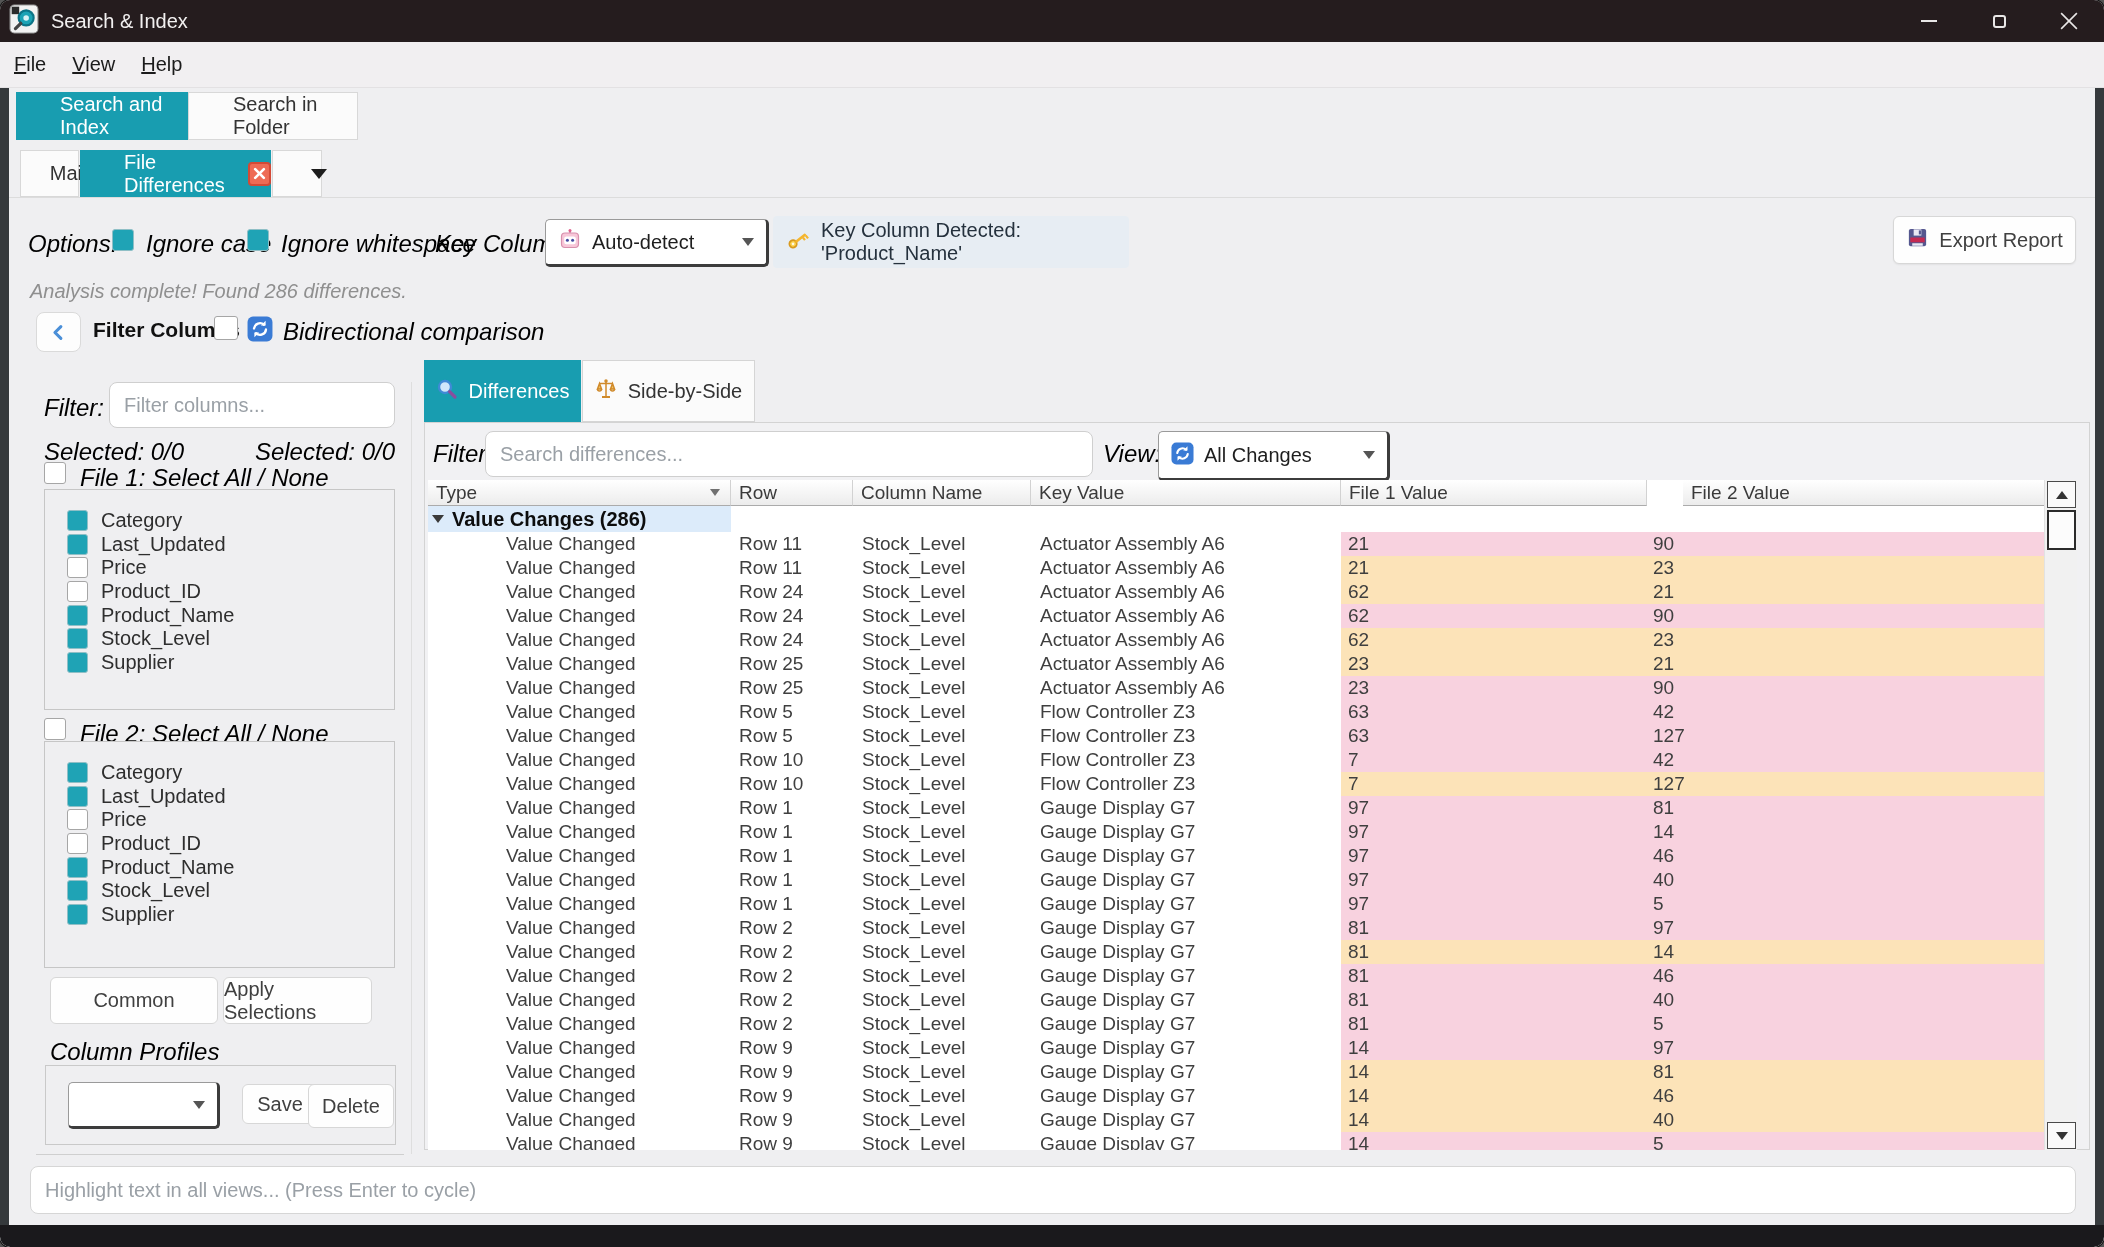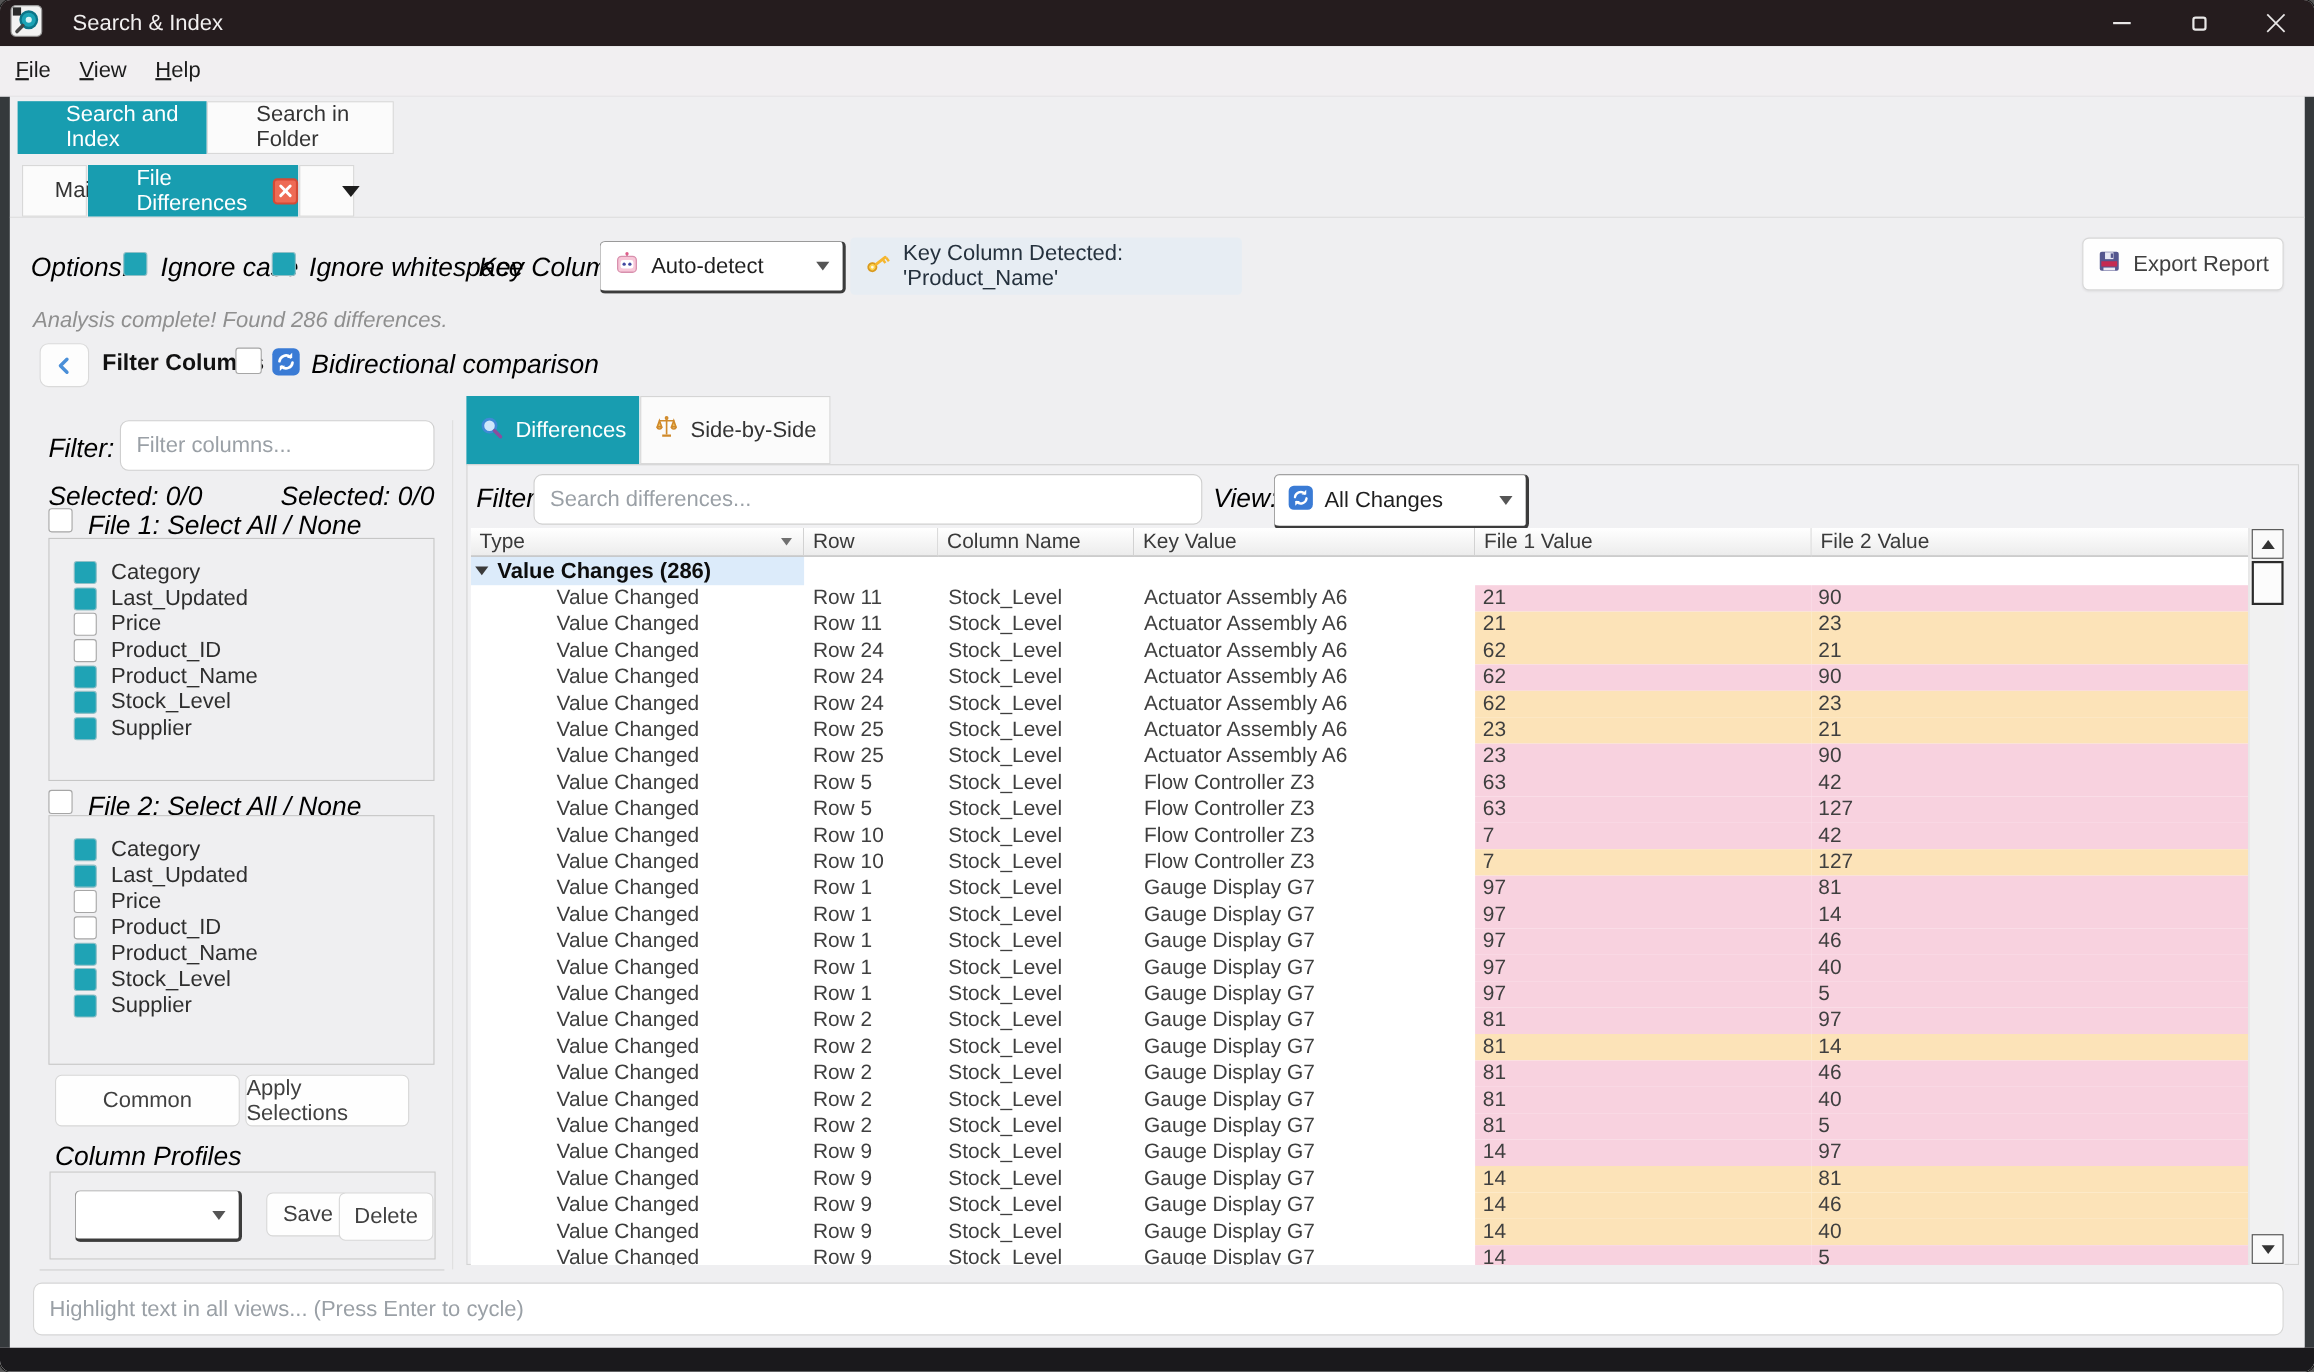--- a/index.html
+++ b/index.html
@@ -7,21 +7,21 @@
     --cb:#1FA3B5;
     --pink:#F8D2DF;
     --orange:#FCE3B8;
     --groupblue:#DCEBFA;
     --red:#EE6B55;
   }
   *{box-sizing:border-box;margin:0;padding:0;font-family:"Liberation Sans","DejaVu Sans",sans-serif;}
   html,body{background:#555;}
   .window{position:relative;width:2104px;height:1247px;background:#EFEFF1;border-radius:10px;overflow:hidden;box-shadow:0 0 0 1px #111;}
   
-  .titlebar{position:absolute;left:0;top:0;width:2104px;height:42px;background:#251C1E;display:flex;align-items:center;padding-left:9px;gap:15px;}
+  .titlebar{position:absolute;left:0;top:0;width:2104px;height:42px;background:#251C1E;display:flex;align-items:center;padding-left:9px;}
   .titlebar .apptitle{color:#F2F0F0;font-size:20px;margin-left:12px;}
   .wincontrols{position:absolute;right:0;top:0;height:42px;display:flex;}
   .winbtn{width:70px;height:42px;display:flex;align-items:center;justify-content:center;}
   .glyph-min{width:16px;height:2px;background:#E9E7E7;}
   .glyph-max{width:13px;height:13px;border:2px solid #E9E7E7;border-radius:3px;}
   
   .menubar{position:absolute;left:0;top:42px;width:2104px;height:46px;background:#F1EFF1;display:flex;align-items:center;padding-left:14px;border-bottom:1px solid #E3E1E3;}
   .menu-item{font-size:20px;color:#1b1b1b;margin-right:26px;cursor:default;}
   
   .edge{position:absolute;top:88px;bottom:22px;width:9px;background:#35393C;}
@@ -391,21 +391,21 @@
     <div class="tablewrap">
       <div class="tgrid">
         <div class="th">
             <span>Type</span>
             <span class="sort-arr"></span>
           </div>
         <div class="th">Row</div>
         <div class="th">Column Name</div>
         <div class="th">Key Value</div>
         <div class="th">File 1 Value</div>
-        <div class="th" style="border-right:none;">File 2 Value</div>
+        <div class="th" style="border-right:none;margin-left:36px;">File 2 Value</div>
       </div>
       <div class="group-row">
         <div class="g-c1">
           <span class="exp-tri"></span>
           <b>Value Changes (286)</b>
         </div>
         <div></div>
       </div>
       <div>
   <div class="trow tgrid hl-pink">

